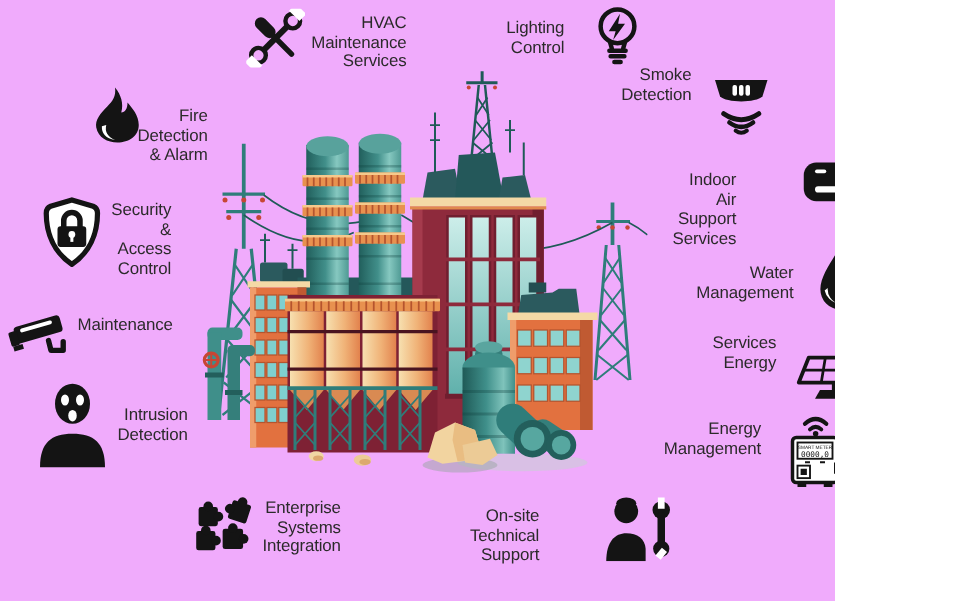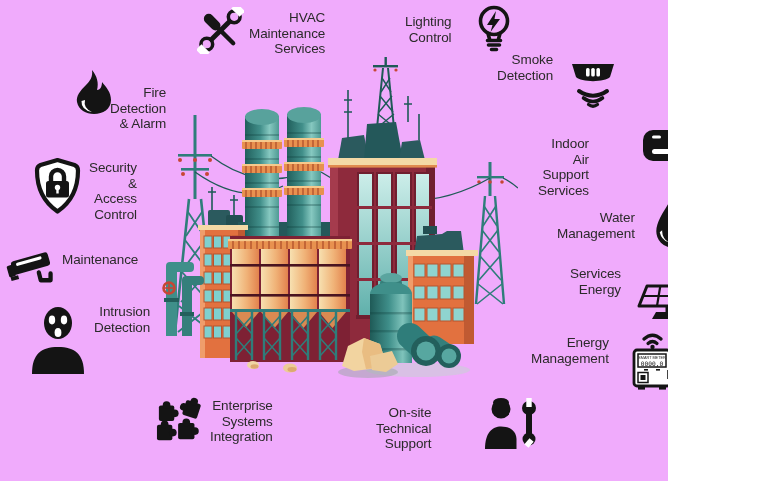--- a/index.html
+++ b/index.html
@@ -454,21 +454,21 @@
   <div class="svc">
     <span class="ic" style="left:27px;top:306px;width:62px;height:68px">
       <svg viewBox="0 0 62 68">
         <ellipse cx="31" cy="17" rx="14" ry="16" fill="#141414"></ellipse>
         <ellipse cx="25" cy="14" rx="3.2" ry="4.4" fill="#fff"></ellipse>
         <ellipse cx="37" cy="14" rx="3.2" ry="4.4" fill="#fff"></ellipse>
         <ellipse cx="31" cy="26.5" rx="3.4" ry="4.6" fill="#fff"></ellipse>
         <path d="M5 68 C5 48 14 41 31 41 C48 41 57 48 57 68 Z" fill="#141414"></path>
       </svg>
     </span>
-    <span class="lbl" style="left:94px;top:304px">Intrusion
+    <span class="lbl" style="left:94px;top:324px">Intrusion
 Detection</span>
   </div>
 
   <div class="svc">
     <span class="lbl" style="left:531px;top:335px">Energy
 Management</span>
     <span class="ic" style="left:629px;top:328px;width:46px;height:62px">
       <svg viewBox="0 0 46 62">
         <g stroke="#141414" fill="none" stroke-linecap="round">
           <path d="M15 11 q8.5 -7.5 17 0" stroke-width="3.4"></path>

